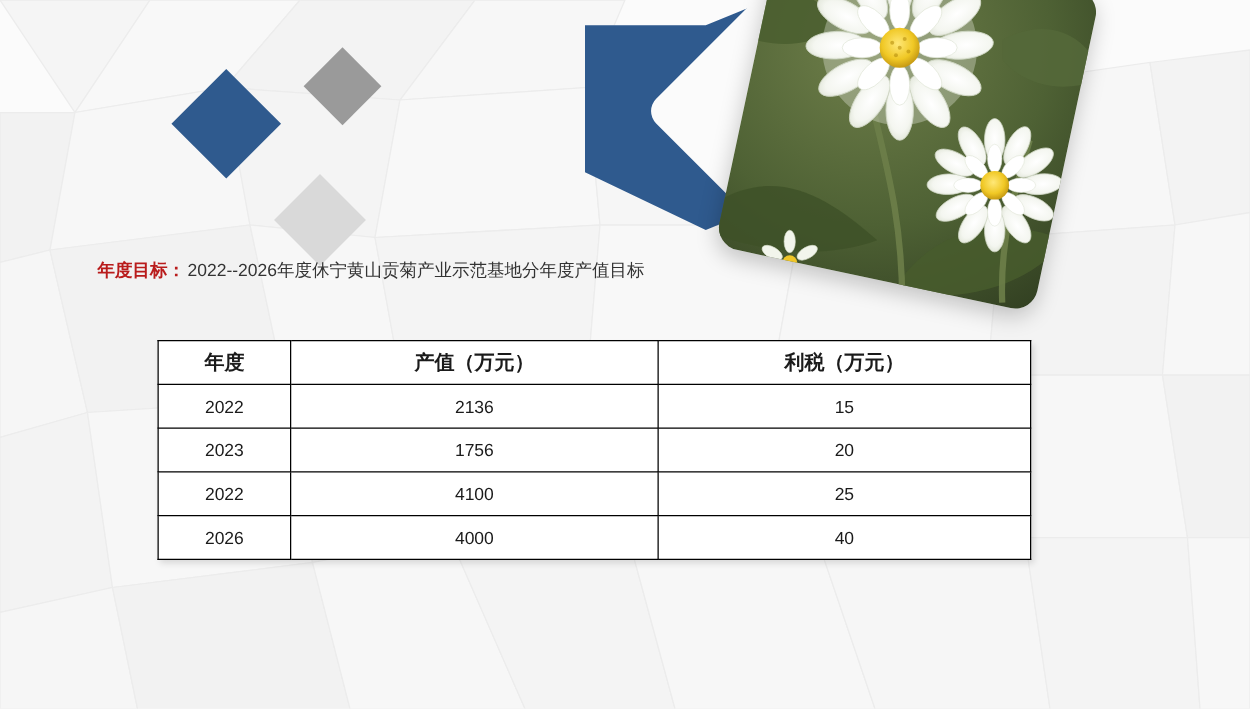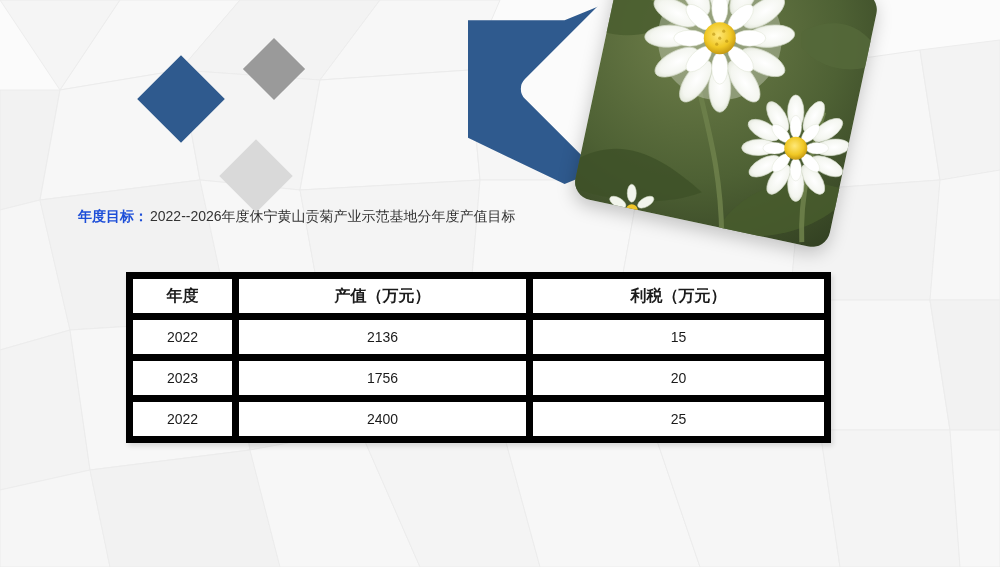--- a/index.html
+++ b/index.html
@@ -114,21 +114,21 @@
     position: absolute;
     left: 78px;
     top: 208px;
     display: flex;
     align-items: baseline;
     white-space: nowrap;
   }
   .subtitle-label {
     font-size: 14px;
     font-weight: bold;
-    color: #1d4ed8;
+    color: #b91c1c;
   }
   .subtitle-text {
     font-size: 14px;
     color: #333333;
     margin-left: 2px;
   }
 
   
   .table-wrap {
     position: absolute;
@@ -138,21 +138,21 @@
   }
   table.goals {
     border-collapse: collapse;
     width: 698px;
     table-layout: fixed;
     background: #ffffff;
     box-shadow: 2px 3px 5px rgba(0,0,0,0.12);
   }
   table.goals th,
   table.goals td {
-    border: 7px solid #000000;
+    border: 1px solid #000000;
     text-align: center;
     color: #1b1b1b;
     font-weight: normal;
   }
   table.goals th {
     height: 32px;
     font-size: 16px;
     font-weight: bold;
   }
   table.goals td {
@@ -363,20 +363,25 @@
           <td>2136</td>
           <td>15</td>
         </tr>
         <tr>
           <td>2023</td>
           <td>1756</td>
           <td>20</td>
         </tr>
         <tr>
           <td>2022</td>
-          <td>2400</td>
+          <td>4100</td>
           <td>25</td>
+        </tr>
+        <tr>
+          <td>2026</td>
+          <td>4000</td>
+          <td>40</td>
         </tr>
       </tbody>
     </table>
   </div>
 
 </div>
 
 </body></html>

